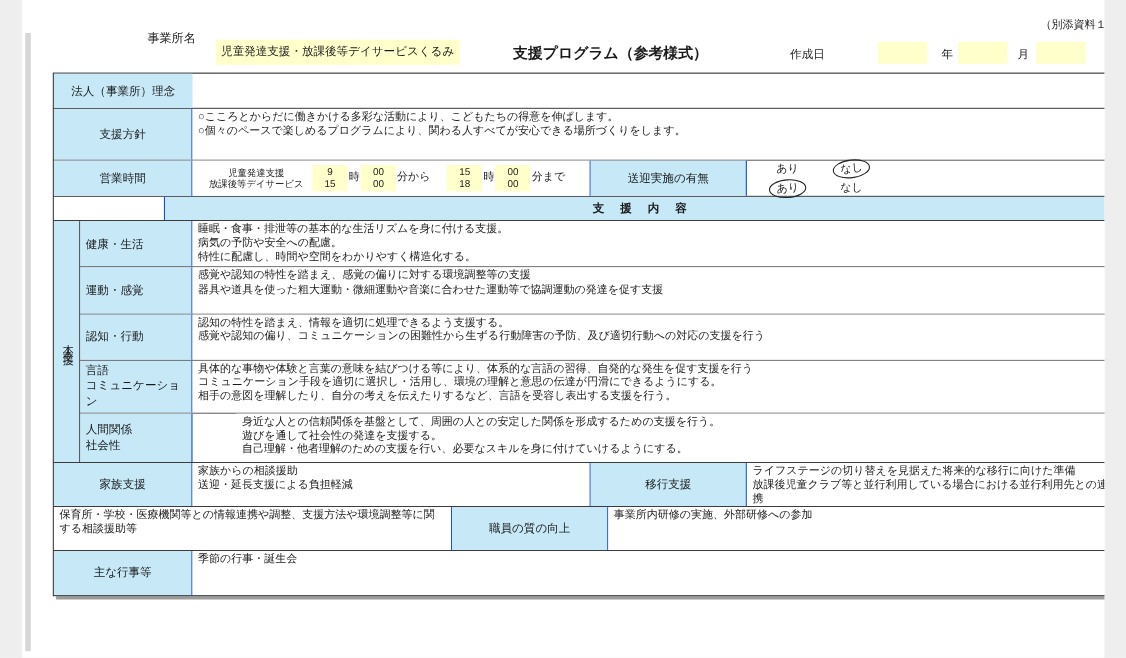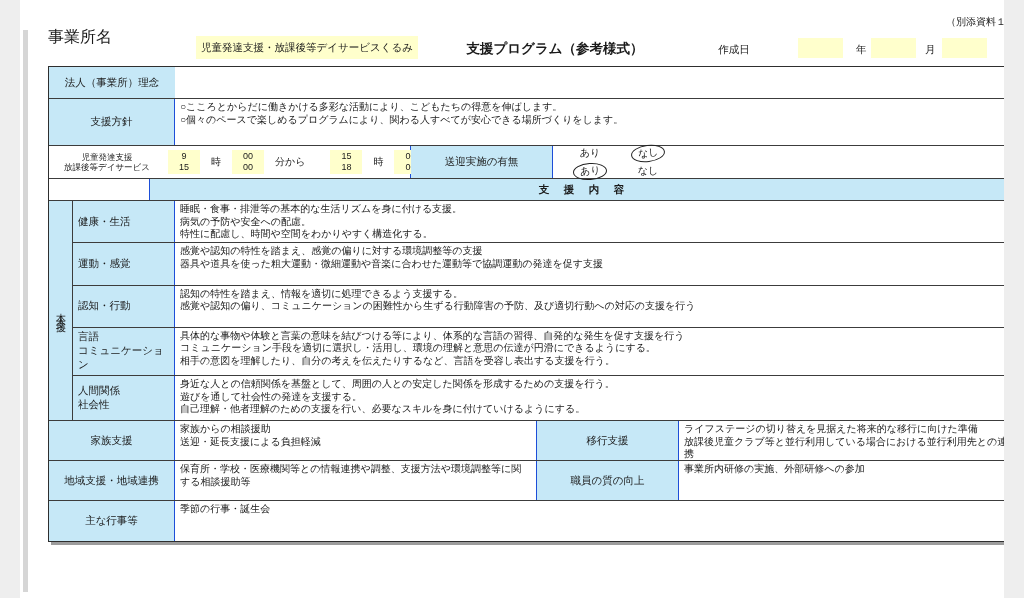--- a/index.html
+++ b/index.html
@@ -4,21 +4,21 @@
 <style>
   * { margin:0; padding:0; box-sizing:border-box; }
   html,body { background:#eee; }
   .page {
     position:relative; width:984px; height:598px; background:#ffffff;
     font-family:"Liberation Sans","DejaVu Sans",sans-serif; color:#1a1a1a;
     overflow:hidden; margin:0 auto;
   }
   .left-edge { position:absolute; left:3px; top:30px; width:5px; height:562px; background:#d6d6d6; }
   .hdr-note { position:absolute; top:15px; left:830px; width:166px; text-align:right; font-size:10px; }
-  .office-label { position:absolute; top:27px; left:28px; width:130px; text-align:left; font-size:16px; }
+  .office-label { position:absolute; top:27px; left:28px; width:130px; text-align:right; font-size:11px; }
   .office-value { position:absolute; top:36px; left:176px; width:222px; height:23px; background:#ffffcc; font-size:10.5px; line-height:23px; padding-left:5px; white-space:nowrap; overflow:hidden; }
   .doc-title { position:absolute; top:40px; left:400px; width:270px; text-align:center; font-weight:bold; font-size:13.5px; }
   .created-label { position:absolute; top:43px; left:688px; width:52px; text-align:center; font-size:10.5px; }
   .ybox { position:absolute; top:38px; width:45px; height:20px; background:#ffffcc; }
   .date-unit { position:absolute; top:43px; font-size:10.5px; }
 
   .table { position:absolute; top:66px; left:28px; width:968px; border:1.5px solid #2e2e2e; box-shadow:3px 3px 0 #9c9c9c; background:#fff; }
   .trow { display:flex; border-bottom:1px solid #3c3c3c; }
   .trow:last-child { border-bottom:none; }
   .cell { border-right:1px solid #1d4ed8; }
@@ -30,39 +30,39 @@
   .w-label { width:126px; flex:none; }
   .w-main  { width:362px; flex:none; }
   .w-lbl2  { width:142px; flex:none; }
   .grow { flex:1; }
 
   
   .band-left { width:101px; flex:none; background:#fff; }
   .band { flex:1; background:#c6e8f7; display:flex; align-items:center; justify-content:center; font-weight:bold; font-size:10.5px; letter-spacing:2px; }
 
   
-  .hours { display:flex; align-items:center; gap:11px; padding-left:8px; }
+  .hours { display:flex; align-items:center; gap:1px; padding-left:8px; }
   .svc { font-size:8.5px; line-height:1.2; text-align:center; white-space:pre-line; width:100px; flex:none; }
   .hbox { background:#ffffcc; width:32px; text-align:center; font-size:9px; line-height:1.25; white-space:pre-line; padding:1px 0; flex:none; }
   .hunit { font-size:10px; white-space:nowrap; }
   .gap-l { margin-left:14px; }
 
   
   .marks { display:grid; grid-template-columns:58px 58px; align-content:center; justify-items:center; padding-left:8px; font-size:10px; row-gap:1px; }
   .mark { display:inline-block; padding:0 6px 1px; border:1.2px solid transparent; }
   .mark.circ { border-color:#222; border-radius:50%; }
   .tilt1 { transform:rotate(-7deg); }
   .tilt2 { transform:rotate(-4deg); }
 
   
   .vcell { width:24px; flex:none; background:#c6e8f7; border-right:1px solid #3c3c3c; display:flex; align-items:center; justify-content:center; }
   .vtext { writing-mode:vertical-rl; text-orientation:upright; font-size:10px; letter-spacing:3px; }
   .hsub { flex:1; display:flex; flex-direction:column; }
   .hrow { display:flex; border-bottom:1px solid #3c3c3c; }
-  .hrow:last-child { border-bottom:none; }
+  .hrow:last-child { border-bottom:none;gap:40px; }
   .w-cat { width:102px; flex:none; }
 </style>
 </head>
 <body>
 
 <div class="page">
   <div class="left-edge"></div>
 
   <div class="hdr-note">（別添資料１）</div>
   <div class="office-label">事業所名</div>
@@ -82,20 +82,21 @@
       <div class="cell lbl w-label">法人（事業所）理念</div>
     </div>
 
     <div class="trow" style="height:47px">
       <div class="cell lbl w-label">支援方針</div>
       <div class="cell cnt grow multi">○こころとからだに働きかける多彩な活動により、こどもたちの得意を伸ばします。
 ○個々のペースで楽しめるプログラムにより、関わる人すべてが安心できる場所づくりをします。</div>
     </div>
 
     <div class="trow" style="height:33px">
+      <div class="cell lbl w-label">営業時間</div>
       <div class="cell cnt w-main hours">
         <span class="svc">児童発達支援
 放課後等デイサービス</span>
         <span class="hbox">9
 15</span>
         <span class="hunit">時</span>
         <span class="hbox">00
 00</span>
         <span class="hunit">分から</span>
         <span class="hbox gap-l">15
@@ -160,21 +161,20 @@
     <div class="trow" style="height:40px">
       <div class="cell lbl w-label">家族支援</div>
       <div class="cell cnt w-main multi">家族からの相談援助
 送迎・延長支援による負担軽減</div>
       <div class="cell lbl w-lbl2">移行支援</div>
       <div class="cell cnt grow multi">ライフステージの切り替えを見据えた将来的な移行に向けた準備
 放課後児童クラブ等と並行利用している場合における並行利用先との連携</div>
     </div>
 
     <div class="trow" style="height:40px">
-      <div class="cell lbl w-label">地域支援・地域連携</div>
       <div class="cell cnt w-main multi">保育所・学校・医療機関等との情報連携や調整、支援方法や環境調整等に関する相談援助等</div>
       <div class="cell lbl w-lbl2">職員の質の向上</div>
       <div class="cell cnt grow multi">事業所内研修の実施、外部研修への参加</div>
     </div>
 
     <div class="trow" style="height:40px">
       <div class="cell lbl w-label">主な行事等</div>
       <div class="cell cnt grow multi">季節の行事・誕生会</div>
     </div>
 

